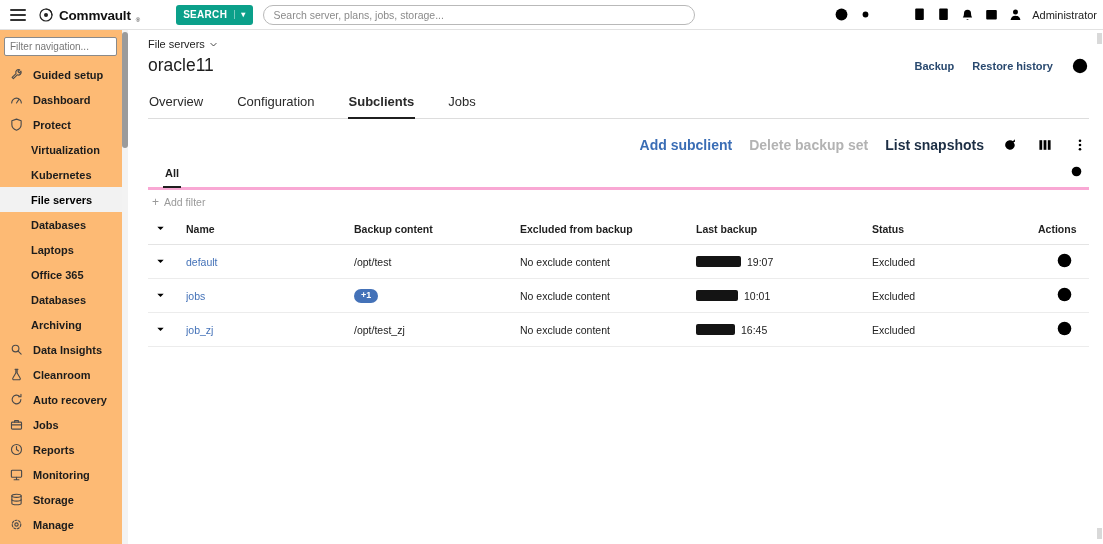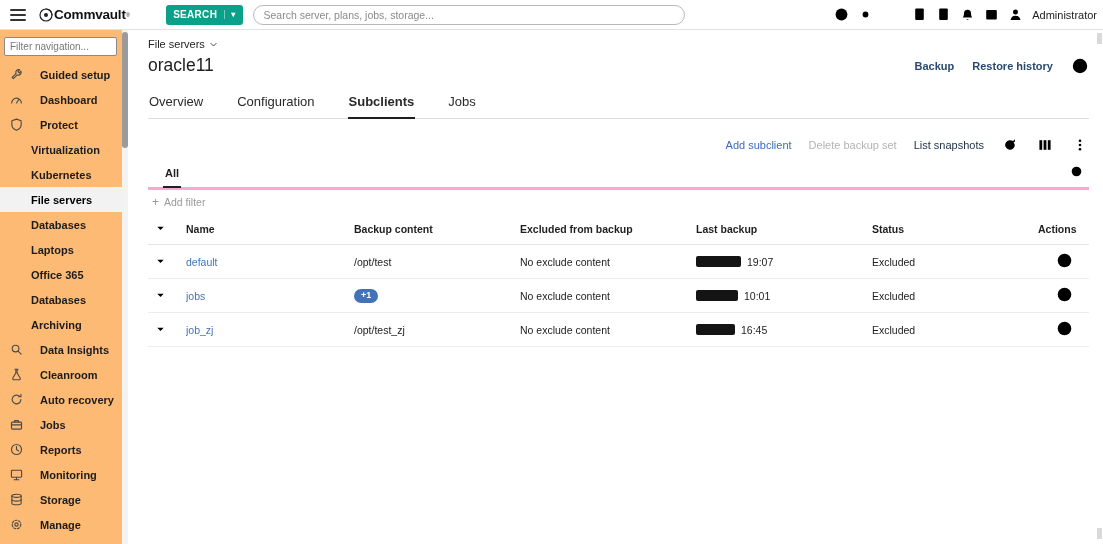--- a/index.html
+++ b/index.html
@@ -8,39 +8,39 @@
 
   
   .icon{display:inline-flex;align-items:center;justify-content:center;flex:none}
   .icon svg *{stroke:currentColor;fill:none;stroke-width:1.2;stroke-linecap:round;stroke-linejoin:round}
   .icon svg .f{fill:currentColor;stroke:none}
 
   
   .topbar{height:30px;display:flex;align-items:center;gap:10px;padding:0 6px 0 8px;border-bottom:1px solid #e2e2e2;position:relative;z-index:5;background:#fff}
   .hamburger{width:20px;height:20px;border:none;background:none;display:flex;flex-direction:column;justify-content:center;gap:3px;cursor:pointer;padding:0 2px}
   .hamburger i{display:block;height:2px;background:#333;border-radius:1px}
-  .brand{display:flex;align-items:center;}
+  .brand{display:flex;align-items:flex-end;gap:5px}
   .brand-text{font-size:13.5px;font-weight:700;color:#111;letter-spacing:-.2px}
   .brand-mark{font-size:6px;vertical-align:super;color:#333}
   .search-btn{margin-left:26px;height:20px;background:#0ba08a;color:#fff;border:none;border-radius:3px;display:flex;align-items:center;font-size:10px;font-weight:700;letter-spacing:.3px;cursor:pointer;padding:0 7px}
   .search-btn .caret{margin-left:7px;padding-left:6px;border-left:1px solid rgba(255,255,255,.45);font-size:8px}
   .search-wrap{flex:none}
   .search-input{width:432px;height:20px;border:1px solid #b9b9b9;border-radius:10px;padding:0 10px;font-size:10.5px;font-family:inherit;color:#333;outline:none}
   .search-input::placeholder{color:#8a8a8a}
   .top-right{margin-left:auto;display:flex;align-items:center;gap:6px}
   .hicon{width:18px;height:18px;border:none;background:none;color:#333;cursor:pointer;display:inline-flex;align-items:center;justify-content:center;padding:0}
   .hicon.sep{margin-right:6px}
   .user-name{font-size:11px;color:#222;margin-left:2px;white-space:nowrap}
 
   
   .sidebar{position:absolute;left:0;top:30px;bottom:0;width:128px;background:#fdba74;padding-top:7px}
   .filter-input{width:113px;height:19px;margin-left:4px;border:1px solid #8a8a8a;border-radius:2px;padding:0 5px;font-size:10px;font-family:inherit;color:#333;outline:none}
   .filter-input::placeholder{color:#777}
   .nav{margin-top:6px}
-  .nav-item{display:flex;align-items:center;gap:17px;height:25px;padding-left:9px;font-size:11px;font-weight:600;color:#1c1c1c;cursor:pointer;white-space:nowrap}
+  .nav-item{display:flex;align-items:center;gap:10px;height:25px;padding-left:9px;font-size:11px;font-weight:600;color:#1c1c1c;cursor:pointer;white-space:nowrap}
   .nav-item .icon{width:14px;color:#4a4a4a}
   .nav-item.child{padding-left:31px}
   .nav-item.selected{font-weight:700;background:#f2f2f2;color:#000}
   .side-scroll{position:absolute;right:0;top:0;bottom:0;width:6px;background:#f3f3f3}
   .side-scroll .thumb{position:absolute;top:2px;left:0;width:6px;height:116px;background:#9b9b9b;border-radius:3px}
 
   
   .main{position:absolute;left:134px;top:30px;right:0;bottom:0;padding:8px 14px 0 14px;background:#fff}
   .breadcrumb{display:flex;align-items:center;gap:4px;font-size:11px;color:#222;cursor:pointer}
   .breadcrumb .icon{color:#333}
@@ -49,21 +49,21 @@
   .title-actions{margin-left:auto;display:flex;align-items:center;gap:18px}
   .action-link{font-size:11px;font-weight:700;color:#29496f;text-decoration:none;cursor:pointer}
   .ellipsis-btn{width:18px;height:18px;border:none;background:none;color:#3a6db5;cursor:pointer;display:inline-flex;padding:0}
 
   .tabs{display:flex;gap:32px;margin-top:14px;border-bottom:1px solid #ddd}
   .tab{padding:4px 1px 9px 1px;font-size:13px;color:#2a2a2a;cursor:pointer;position:relative}
   .tab.active{font-weight:700}
   .tab.active::after{content:'';position:absolute;left:0;right:0;bottom:-1px;height:2px;background:#1f1f1f}
 
   .toolbar{display:flex;align-items:center;justify-content:flex-end;gap:17px;margin-top:17px}
-  .tb-link{font-size:11px;font-weight:400;text-decoration:none;cursor:pointer}
+  .tb-link{font-size:14px;font-weight:700;text-decoration:none;cursor:pointer}
   .tb-link.blue{color:#3a6db5}
   .tb-link.disabled{color:#b3b3b3;cursor:default}
   .tb-link.dark{color:#1c2e44}
   .tb-icon{width:18px;height:18px;border:none;background:none;color:#444;cursor:pointer;display:inline-flex;align-items:center;justify-content:center;padding:0}
   .tb-icon.bars{color:#222}
 
   .view-tabs{margin-top:9px;border-bottom:3px solid #f9a8d4;position:relative;height:27px;display:flex;align-items:flex-end;padding-left:15px}
   .view-tab{font-size:11px;font-weight:700;color:#1f1f1f;padding:0 2px 8px 2px;position:relative;cursor:pointer}
   .view-tab.active::after{content:'';position:absolute;left:0;right:0;bottom:-1px;height:2px;background:#1f1f1f}
   .grid-gear{position:absolute;right:2px;bottom:5px;width:18px;height:18px;border:none;background:none;color:#333;cursor:pointer;display:inline-flex;padding:0}

